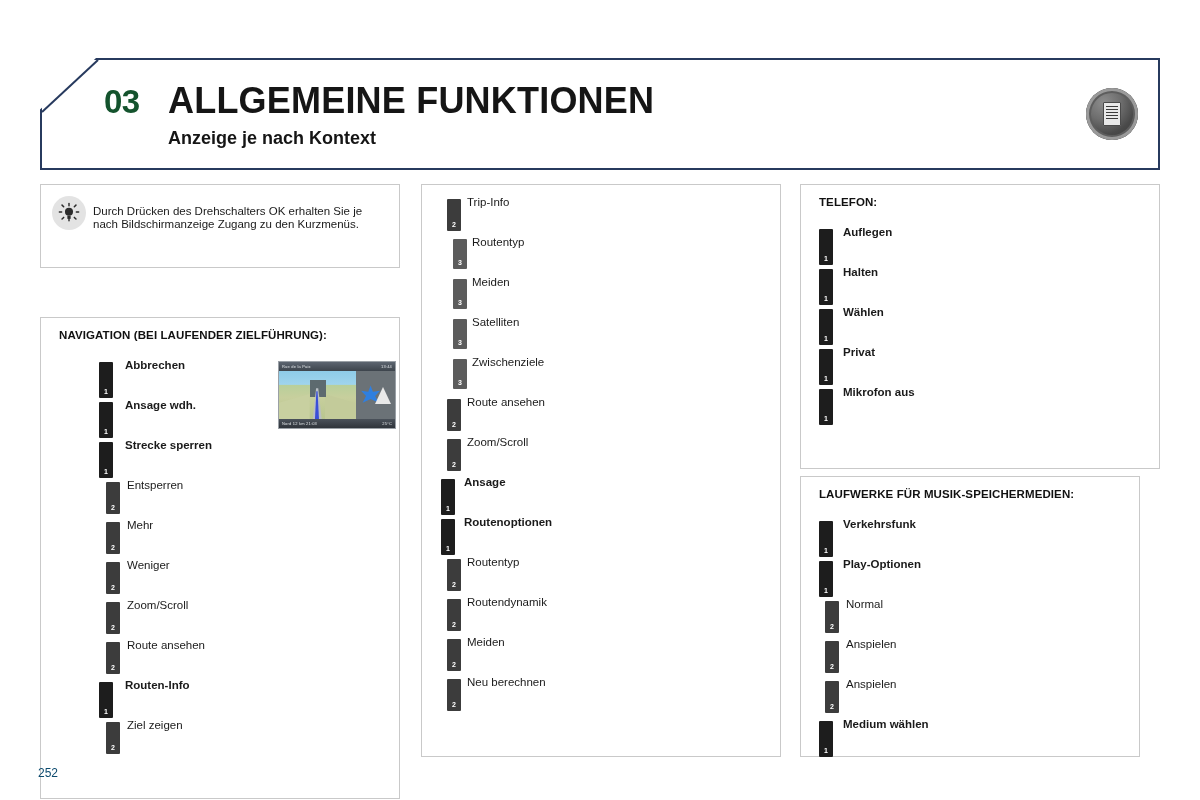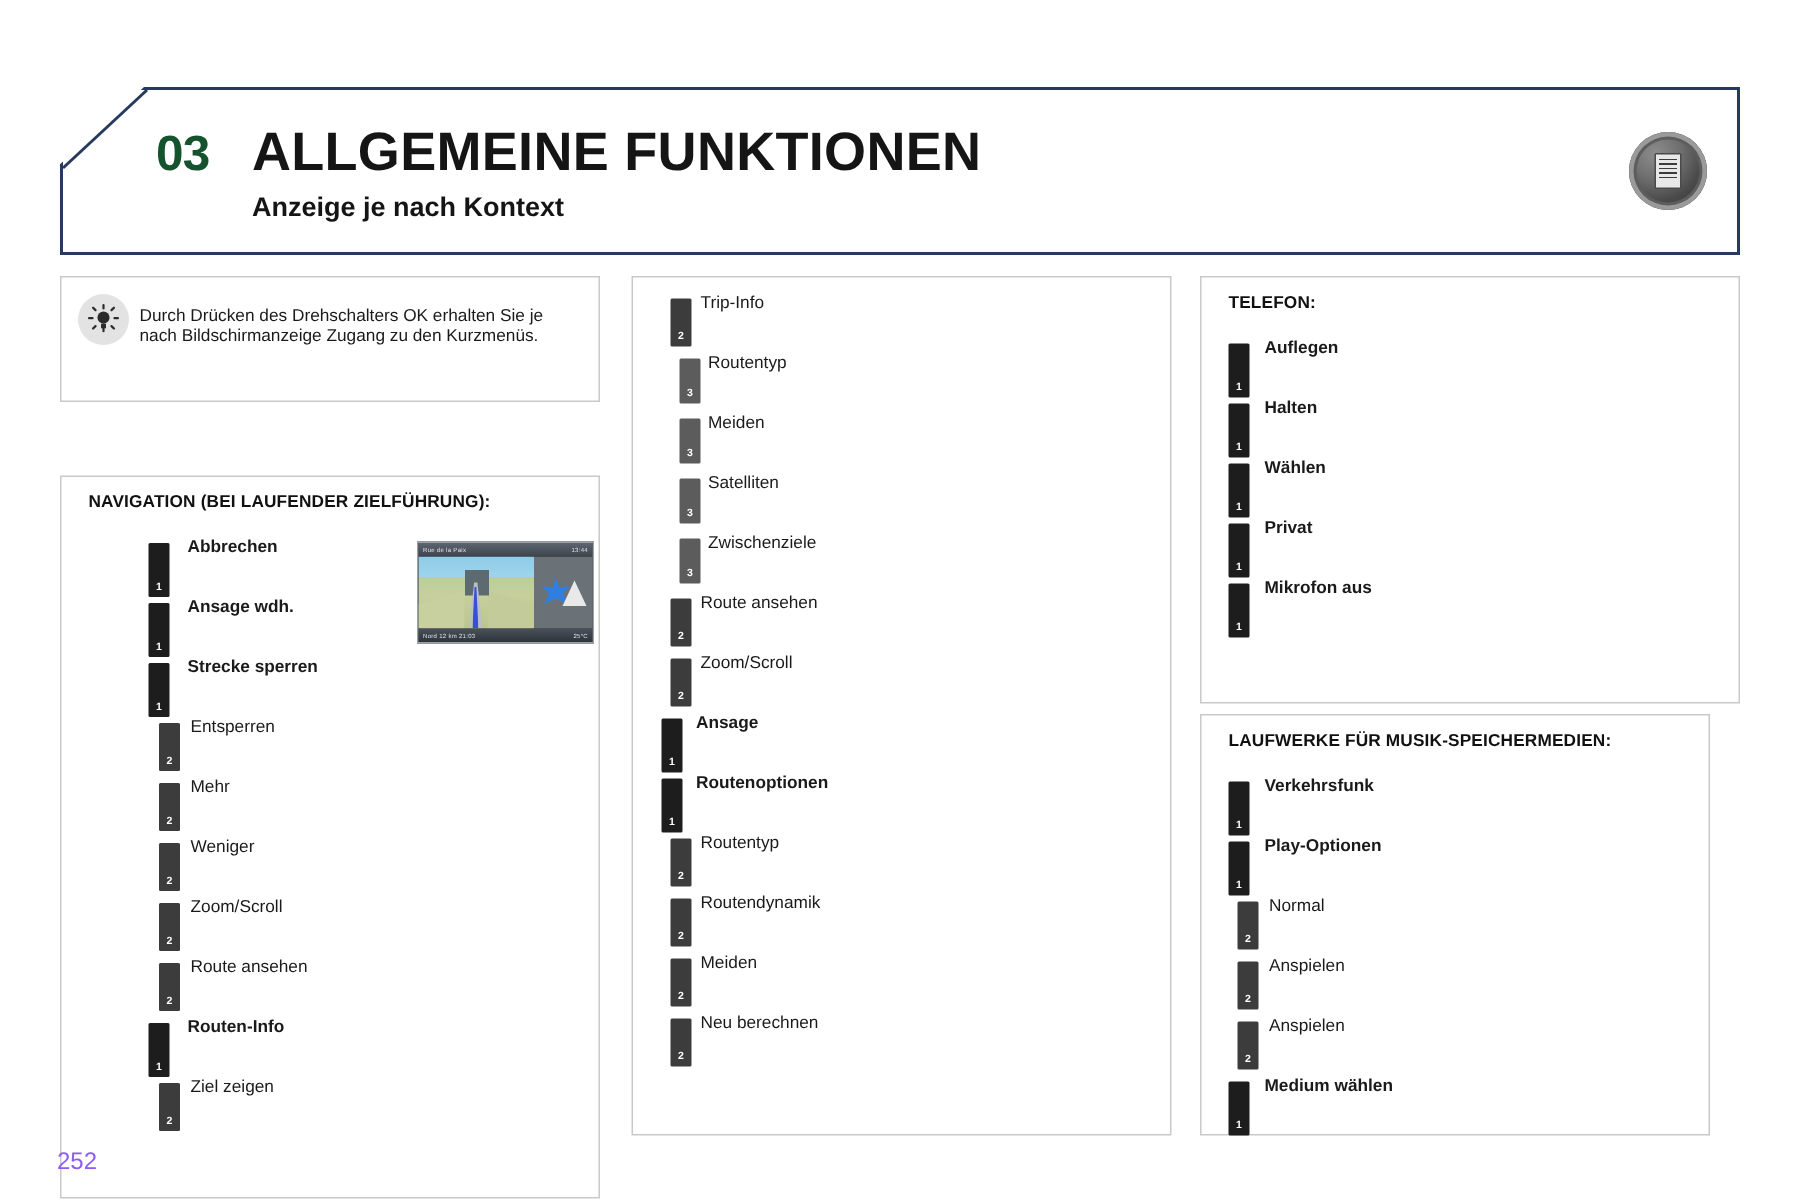--- a/index.html
+++ b/index.html
@@ -391,22 +391,22 @@
   #nav-screenshot .ss-txt.tl { left: 3px; top: 2px; }
   #nav-screenshot .ss-txt.tr { right: 3px; top: 2px; }
   #nav-screenshot .ss-txt.bl { left: 3px; bottom: 2px; }
   #nav-screenshot .ss-txt.br { right: 3px; bottom: 2px; }
 
   
   #page-number {
     position: absolute;
     left: 38px;
     top: 766px;
-    font-size: 16px;
-    color: #8b5cf6;
+    font-size: 12px;
+    color: #0c4a6e;
   }
 </style>
 </head>
 <body>
 
 <div id="page">
 
   <div id="header-banner">
     <div class="banner-shape" style="border-color: rgb(39, 58, 94);"></div>
     <svg class="bevel" viewBox="0 0 1120 112" preserveAspectRatio="none">

